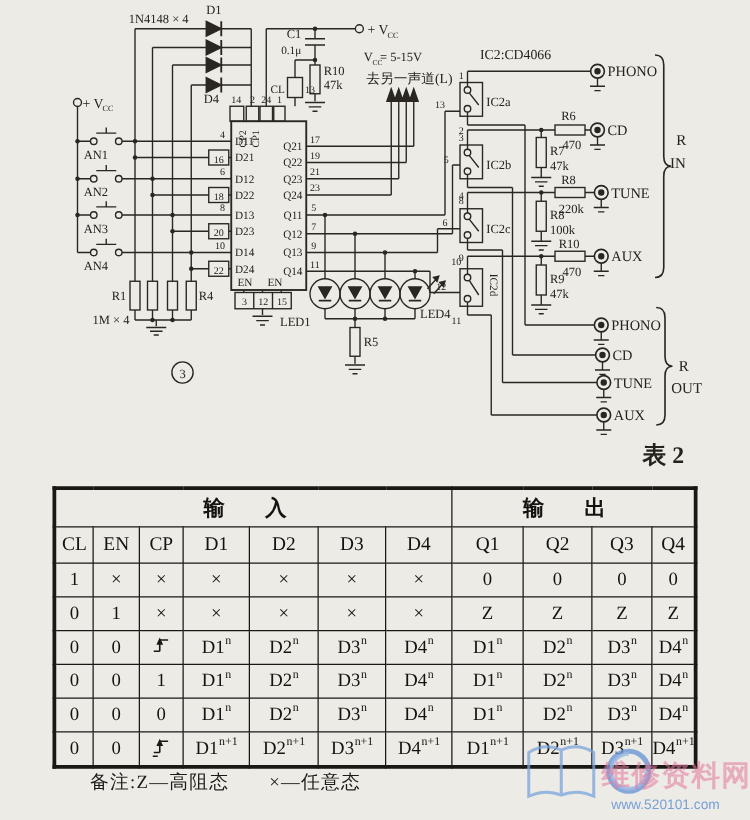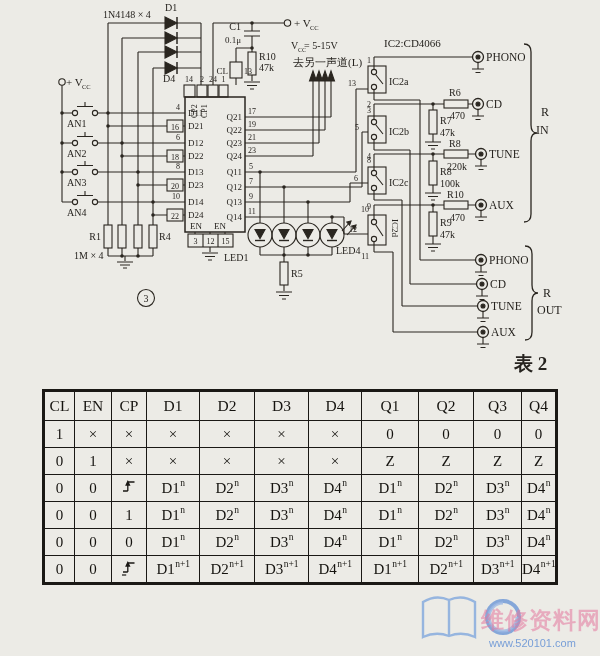--- a/index.html
+++ b/index.html
@@ -416,20 +416,24 @@
           <col style="width: 53px;">
           <col style="width: 55px;">
           <col style="width: 54px;">
           <col style="width: 53px;">
           <col style="width: 57px;">
           <col style="width: 55px;">
           <col style="width: 48px;">
           <col style="width: 35px;">
         </colgroup>
     <thead>
+      <tr class="grp" id="tt-groups">
+            <th colspan="7">输  入</th>
+            <th colspan="4">输  出</th>
+          </tr>
       <tr class="hdr" id="tt-heads">
             <th>CL</th>
             <th>EN</th>
             <th>CP</th>
             <th>D1</th>
             <th>D2</th>
             <th>D3</th>
             <th>D4</th>
             <th>Q1</th>
             <th>Q2</th>
@@ -520,20 +524,21 @@
             <td><span>D4</span><sup>n+1</sup></td>
             <td><span>D1</span><sup>n+1</sup></td>
             <td><span>D2</span><sup>n+1</sup></td>
             <td><span>D3</span><sup>n+1</sup></td>
             <td><span>D4</span><sup>n+1</sup></td>
           </tr>
         </tbody>
   </table>
 </div>
 
+<div class="note">备注:Z—高阻态　　×—任意态</div>
 
 <svg class="watermark" width="185" height="66" viewBox="0 0 185 66">
   <path d="M34,10 Q21,4 8,12 V47 Q21,41 34,46 Q47,41 60,47 V12 Q47,4 34,10 V46" stroke="#7aa3dc" stroke-width="2.4" fill="none" opacity="0.75"></path>
   <circle cx="88" cy="27" r="16" stroke="#6b96d6" stroke-width="4" fill="none" opacity="0.8"></circle>
   <path d="M88,13 a14,14 0 1 0 14,14" stroke="#9db9e4" stroke-width="3" fill="none" opacity="0.8"></path>
   <text x="66" y="38" font-size="23" font-weight="bold" fill="#e4789e" opacity="0.55" letter-spacing="1">维修资料网</text>
   <text x="74" y="57" font-size="11" fill="#6b96d6" opacity="0.9">www.520101.com</text>
 </svg>
 
 </div>

